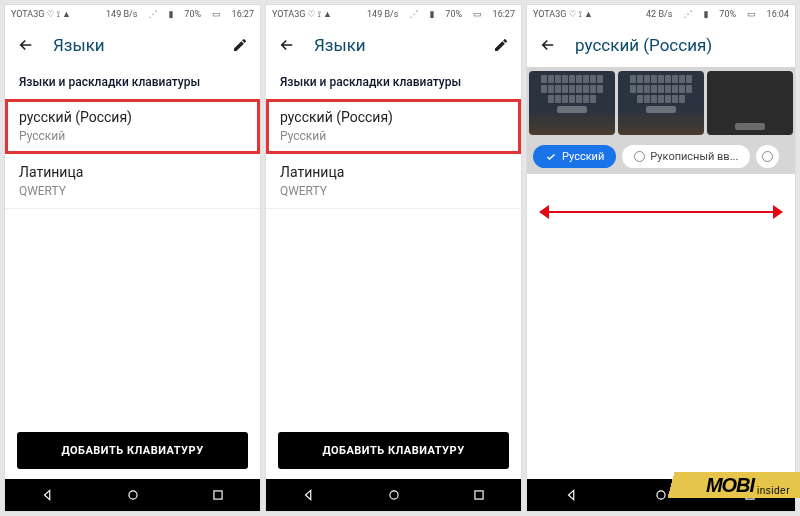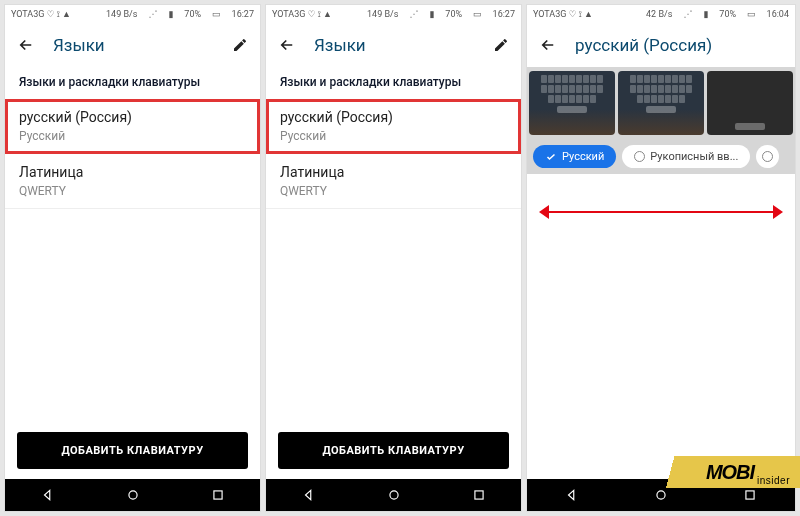--- a/index.html
+++ b/index.html
@@ -144,22 +144,22 @@
     position:absolute; top:3px;
     width:0; height:0;
     border-top:7px solid transparent;
     border-bottom:7px solid transparent;
   }
   .arrowhead.left { left:12px; border-right:10px solid #e30613; }
   .arrowhead.right { right:12px; border-left:10px solid #e30613; }
 
   .watermark {
     position:absolute;
-    right:0; bottom:28px;
-    width:140px; height:32px;
+    right:0; bottom:18px;
+    width:140px; height:26px;
     background:linear-gradient(105deg, transparent 0 14px, #e6c64a 14px);
     display:flex;
     align-items:center;
     justify-content:center;
     font-family: Arial, sans-serif;
   }
   .watermark .mobi { font-size:20px; font-weight:900; font-style:italic; color:#000; letter-spacing:-1px; }
   .watermark .ins { font-size:10px; color:#000; position:absolute; right:10px; bottom:2px; letter-spacing:0.5px;margin-left:20px; }
 </style>
 </head>

